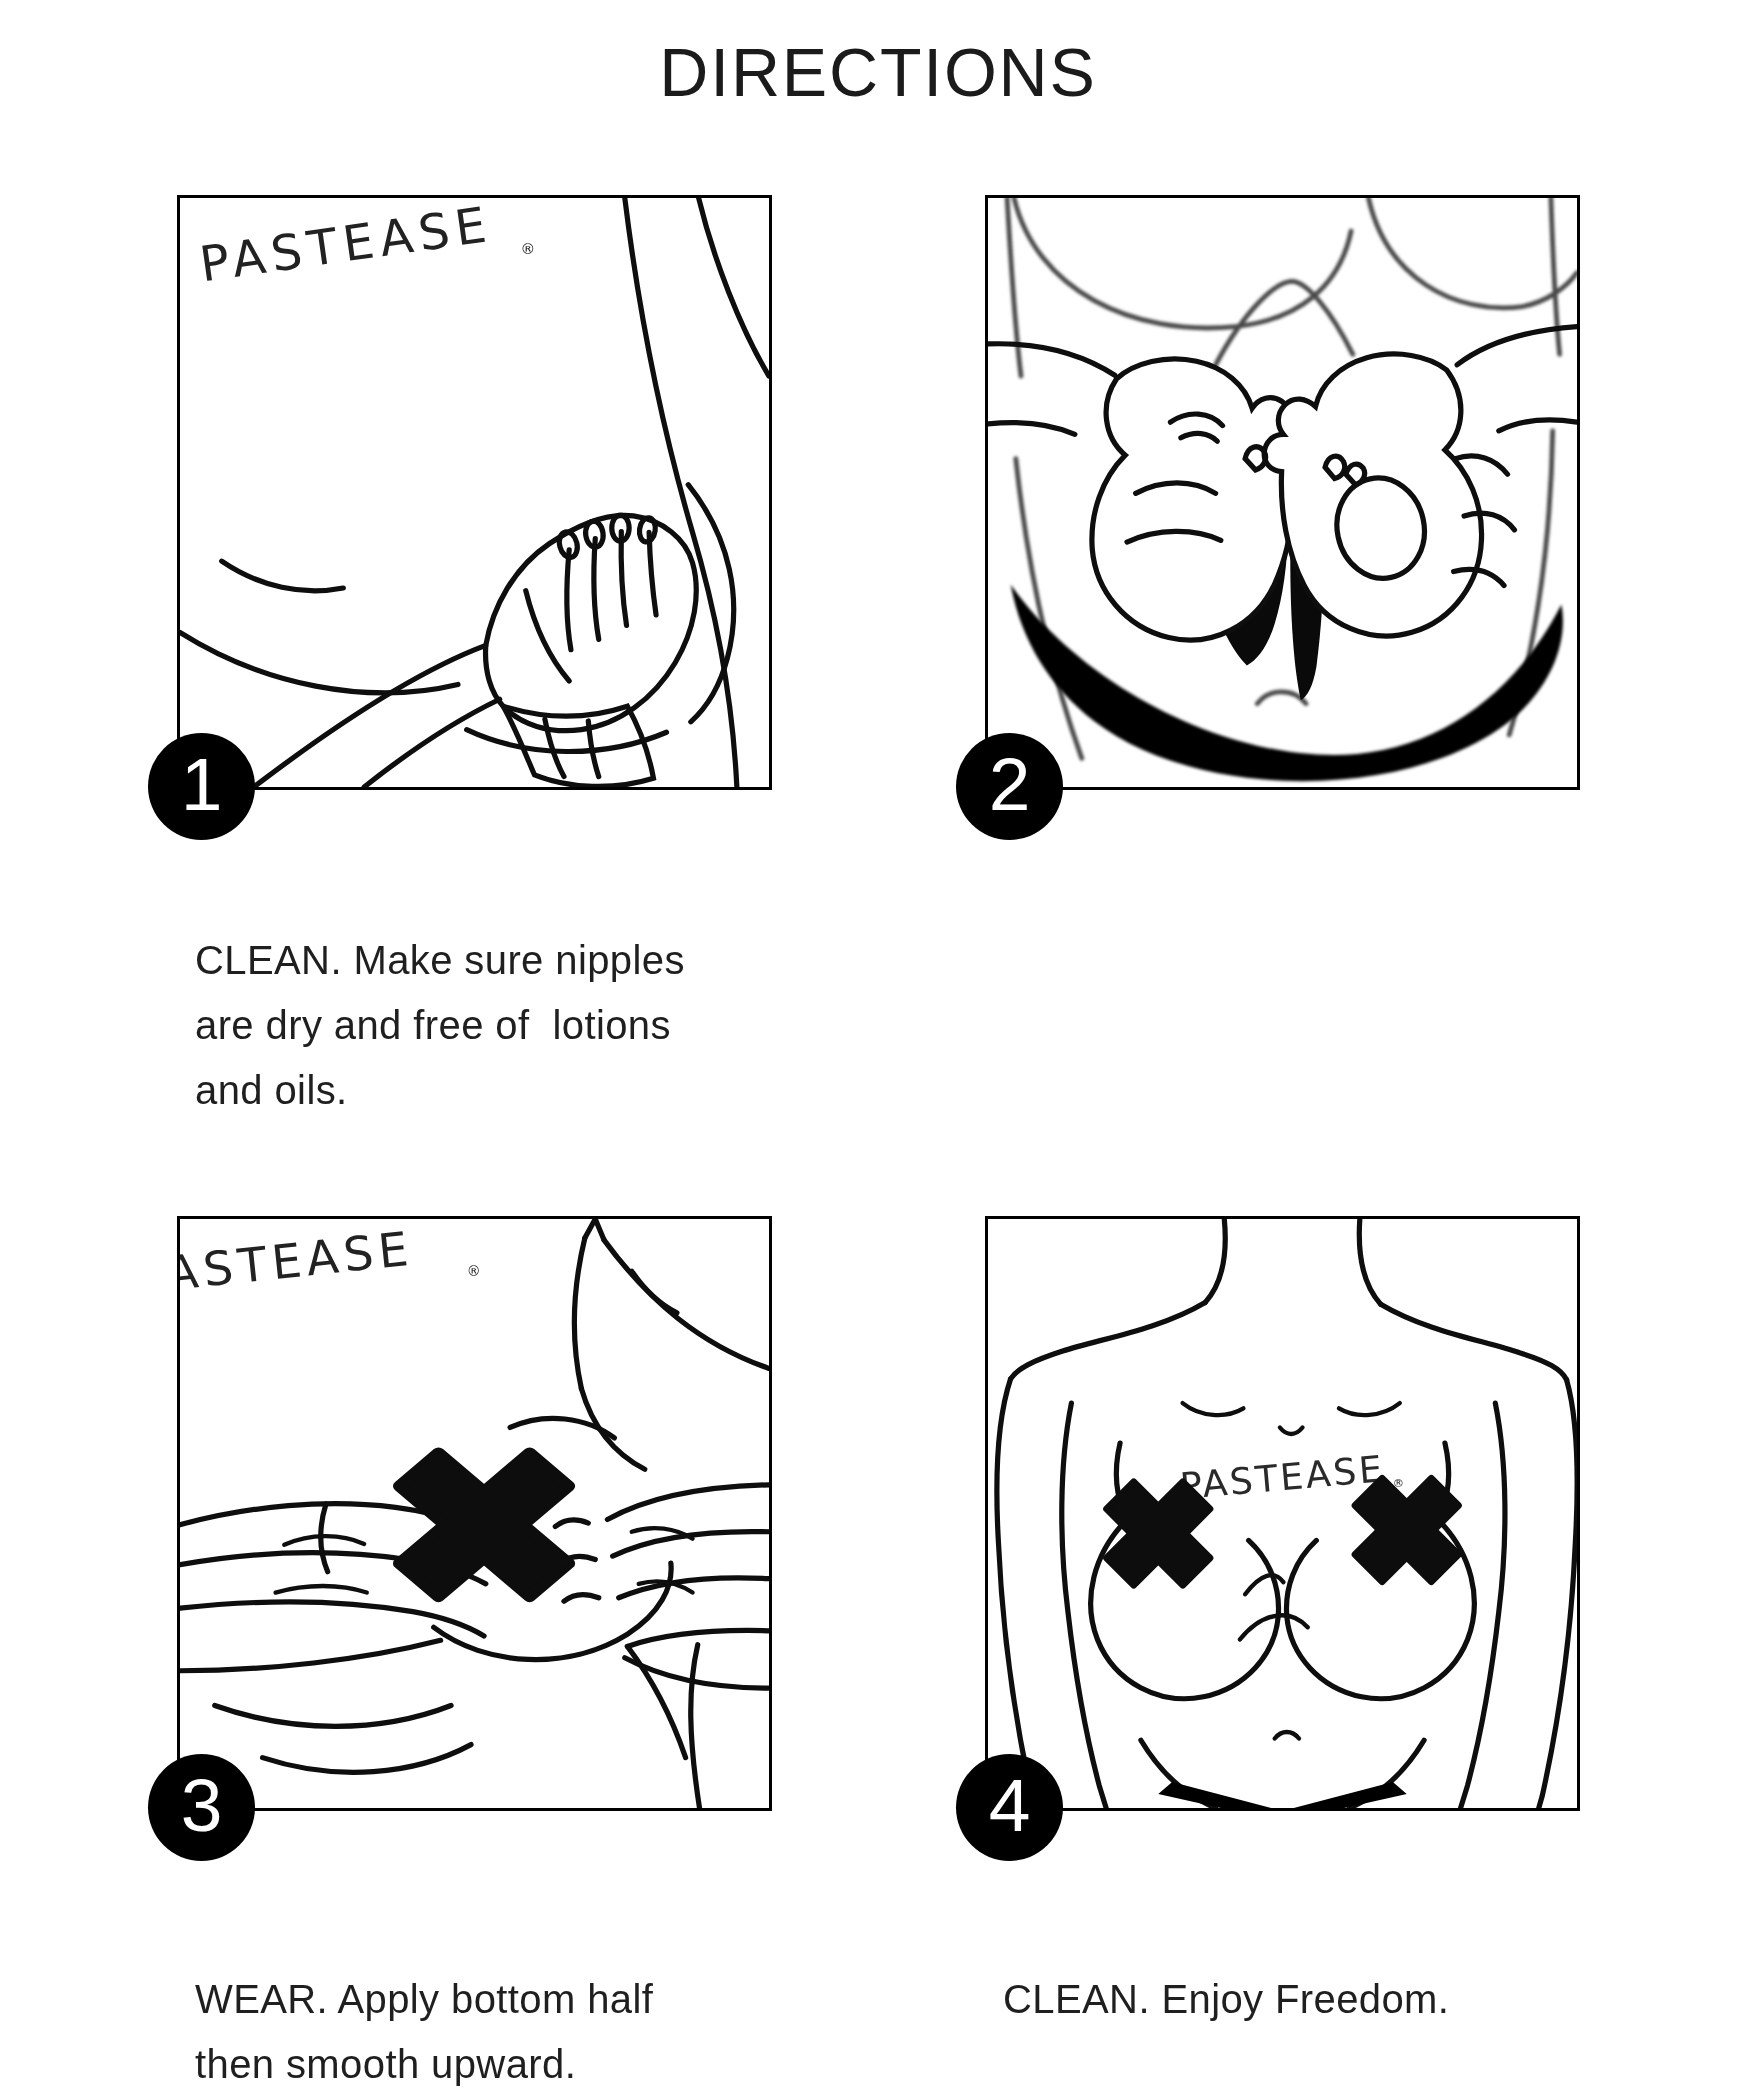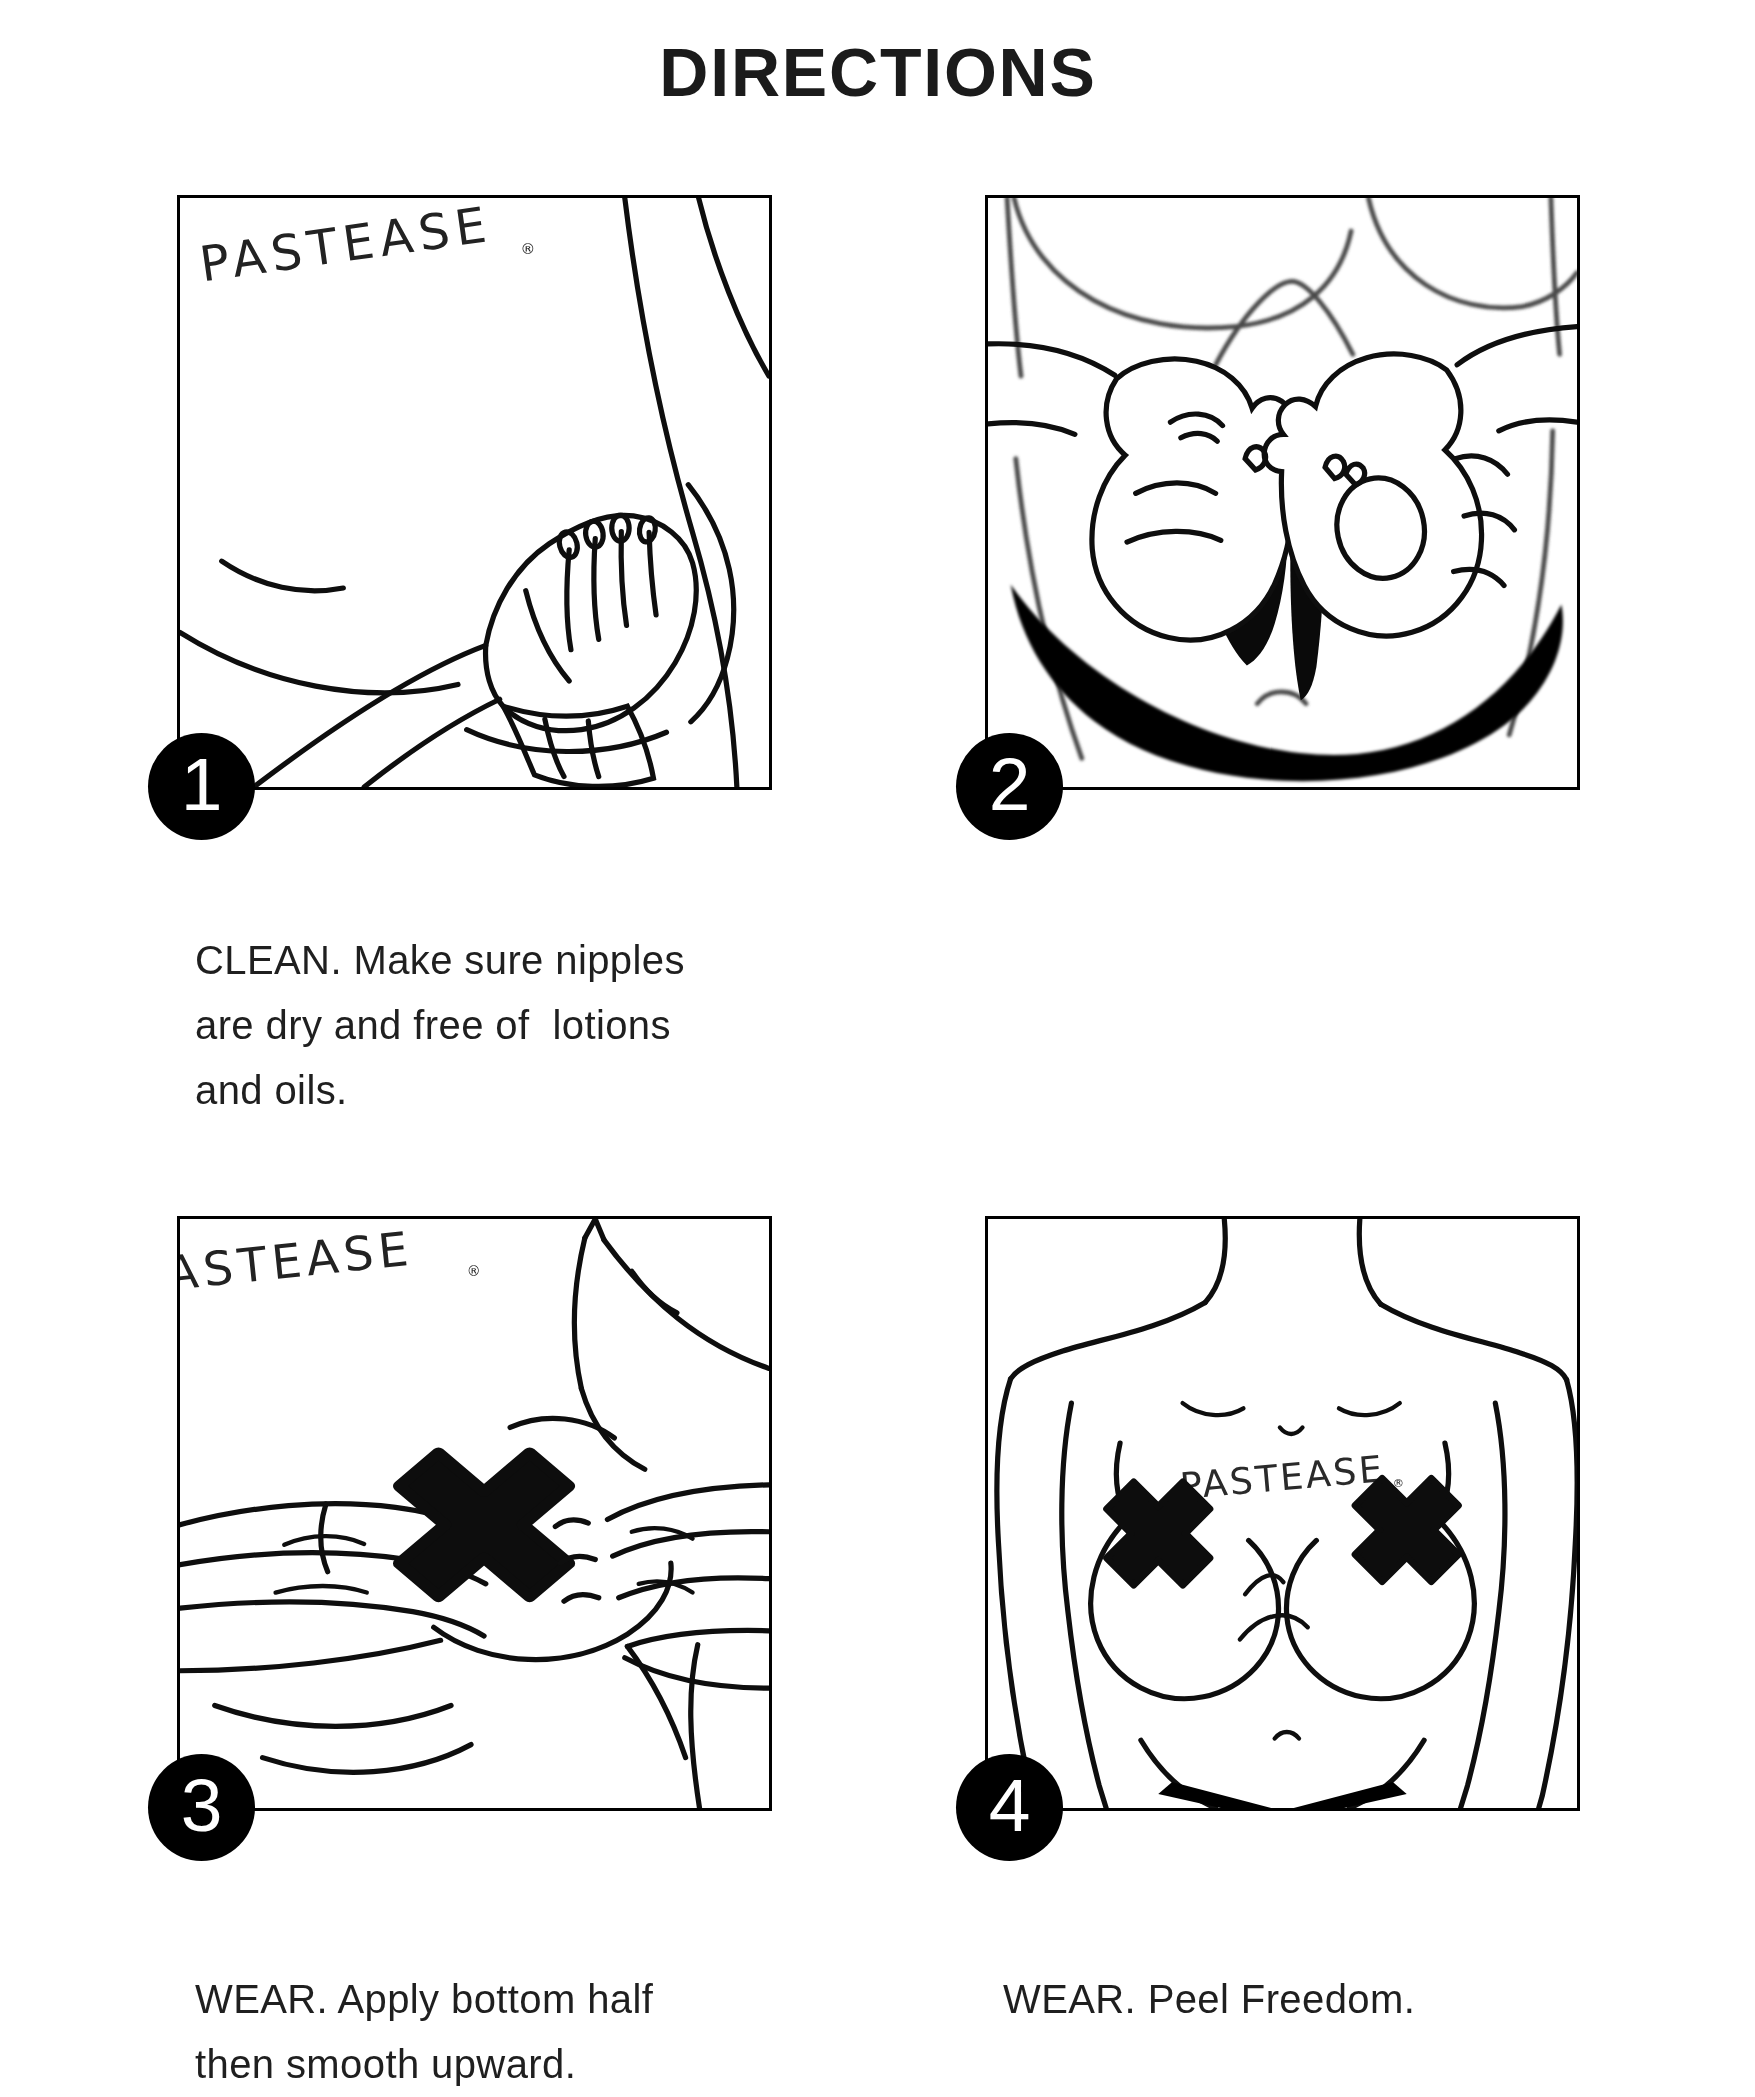--- a/index.html
+++ b/index.html
@@ -1,19 +1,19 @@
 <!DOCTYPE html>
 <html style="font-size:14px"><head>
 <meta charset="utf-8">
 <style>
   html,body{margin:0;padding:0;background:#ffffff;}
   #page{position:relative;width:1756px;height:2098px;background:#ffffff;
         font-family:"Liberation Sans",sans-serif;color:#1f1f1f;overflow:hidden;}
   .title{position:absolute;left:0;top:33px;width:1756px;text-align:center;
-         font-size:68px;letter-spacing:1.8px;font-weight:700;color:#1b1b1b;}
+         font-size:68px;letter-spacing:1.8px;font-weight:400;color:#1b1b1b;}
   .panel{position:absolute;width:595px;height:595px;border:3.5px solid #000;
          box-sizing:border-box;background:#fff;overflow:hidden;}
   #panel1{left:177px;top:195px;}
   #panel2{left:985px;top:195px;}
   #panel3{left:177px;top:1216px;}
   #panel4{left:985px;top:1216px;}
   .panel svg{display:block;width:100%;height:100%;}
   .badge{position:absolute;width:107px;height:107px;border-radius:50%;
          background:#000;display:flex;align-items:center;justify-content:center;z-index:5;}
   .badge .num{color:#fff;font-size:75px;font-weight:300;line-height:1;
@@ -222,16 +222,16 @@
   </div>
   <div class="badge" id="badge4">
     <span class="num">4</span>
   </div>
 
   <div class="caption" id="caption1">CLEAN. Make sure nipples
 are dry and free of  lotions
 and oils.</div>
   <div class="caption" id="caption3">WEAR. Apply bottom half
 then smooth upward.</div>
-  <div class="caption" id="caption4">WEAR. Peel Freedom.</div>
+  <div class="caption" id="caption4">CLEAN. Enjoy Freedom.</div>
 
 </div>
 
 
 </body></html>

